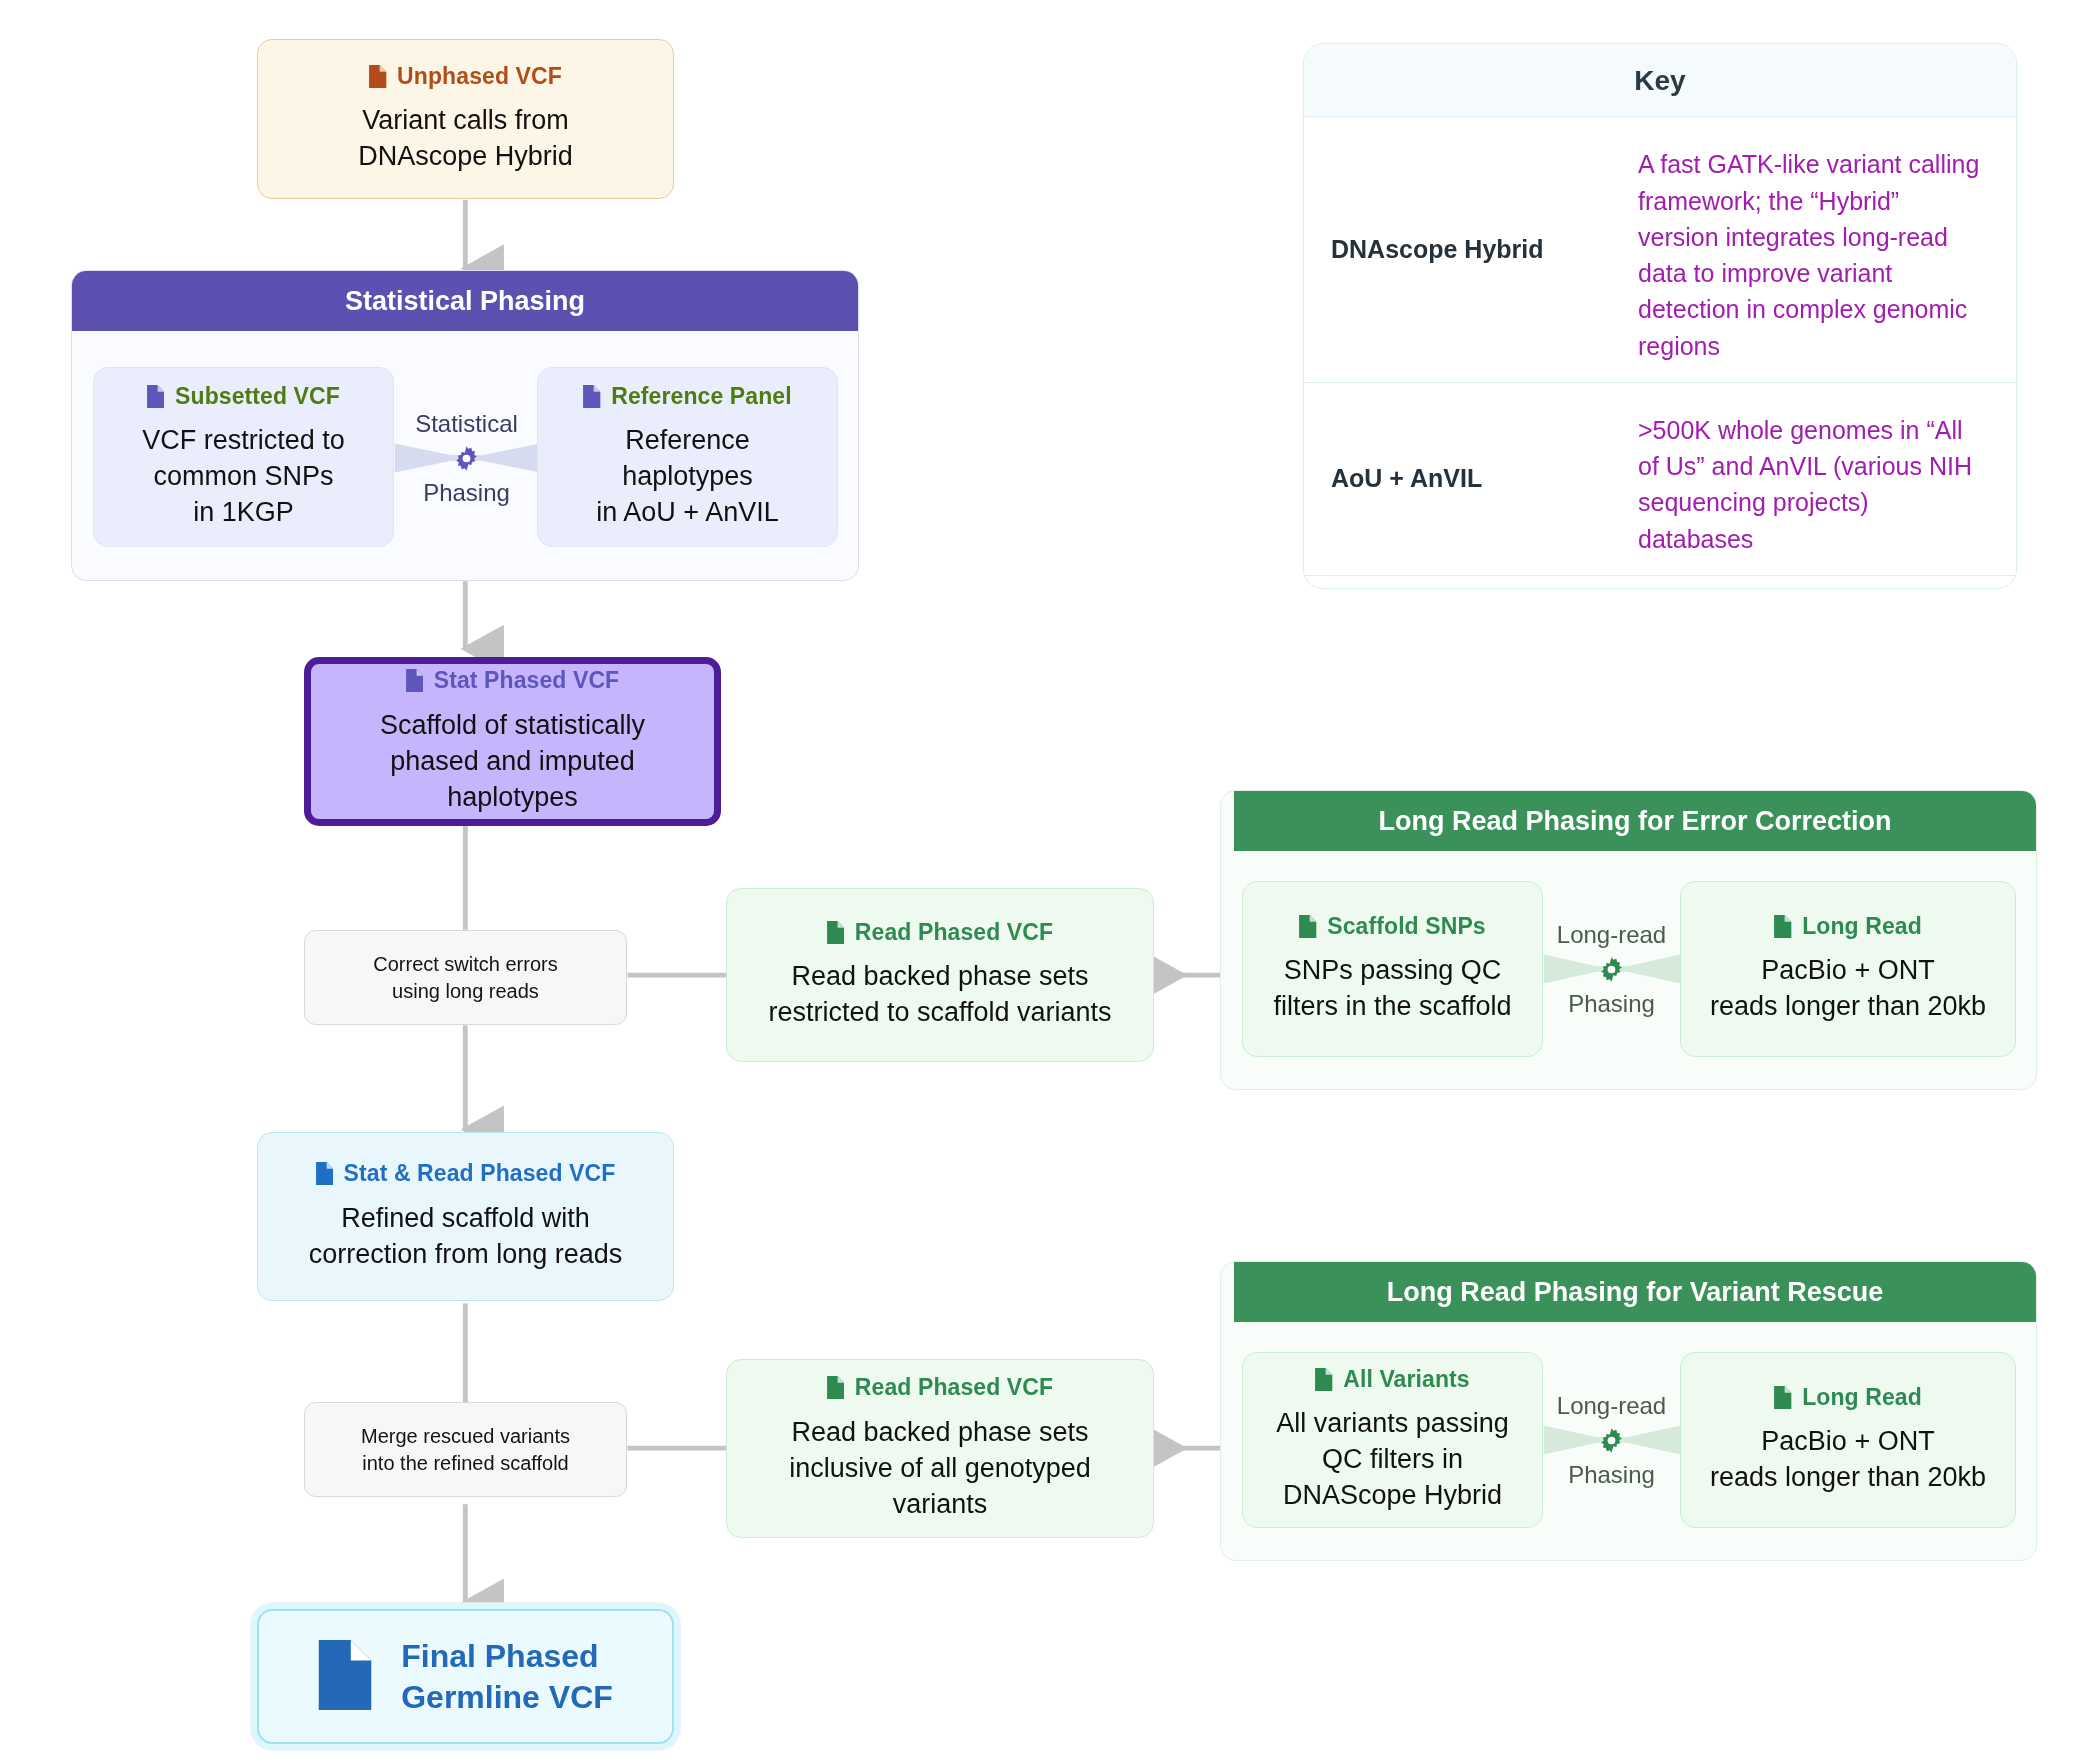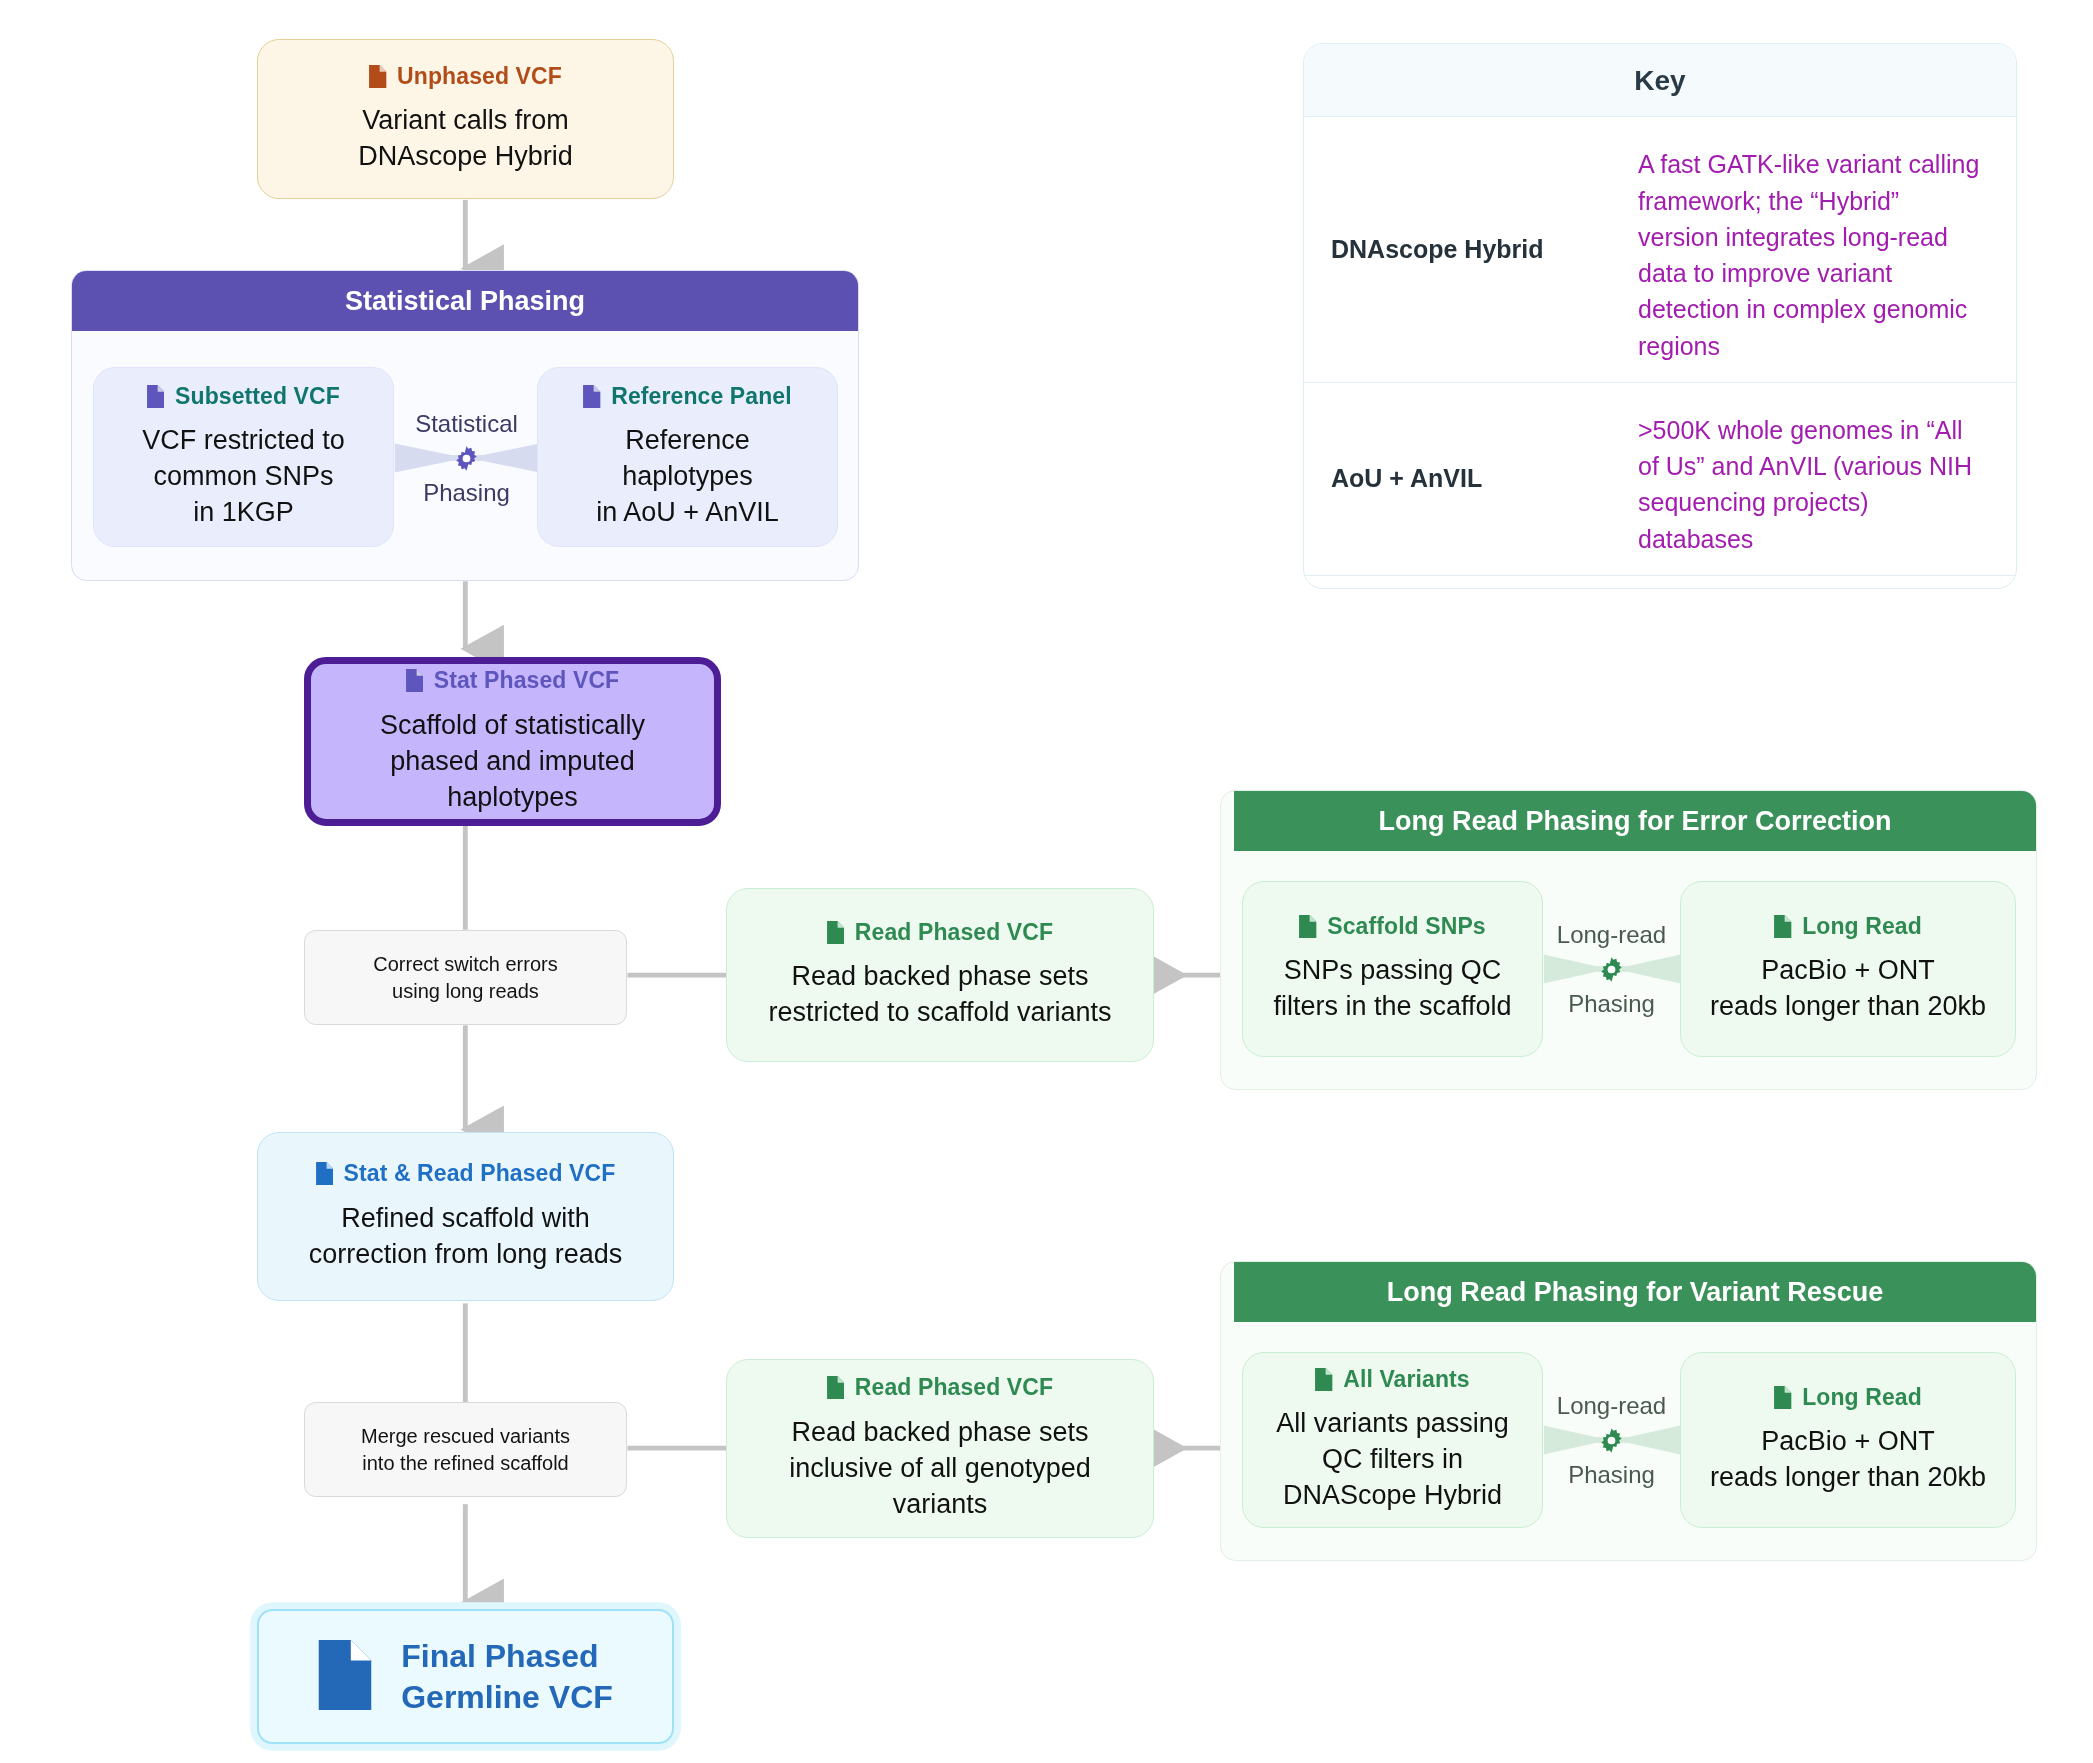--- a/index.html
+++ b/index.html
@@ -16,21 +16,21 @@
     width: 2093px;
     height: 1763px;
     overflow: hidden;
     background: #ffffff;
   }
 
   
   .node {
     position: absolute;
     box-sizing: border-box;
-    border-radius: 22px;
+    border-radius: 15px;
     display: flex;
     flex-direction: column;
     align-items: center;
     justify-content: center;
     text-align: center;
   }
   .node-label {
     display: flex;
     align-items: center;
     justify-content: center;
@@ -74,21 +74,21 @@
   }
   .group-head-purple { background: #5c51b0; }
   .group-green { border: 1px solid #dff0e4; background: #f8fdf9; padding-left: 13px; }
   .group-head-green { background: #3a9159; }
 
   
   .lav {
     background: #eaeefc;
     border: 1px solid #dfe4fa;
   }
-  .lav .node-label { color: #0f766e; }
+  .lav .node-label { color: #4d7c0f; }
 
   
   .blue {
     background: #c4b5fd;
     border: 7px solid #4c1d95;
     margin-left: 47px;
   }
   .blue .node-label { color: #5e56bd; }
 
   

